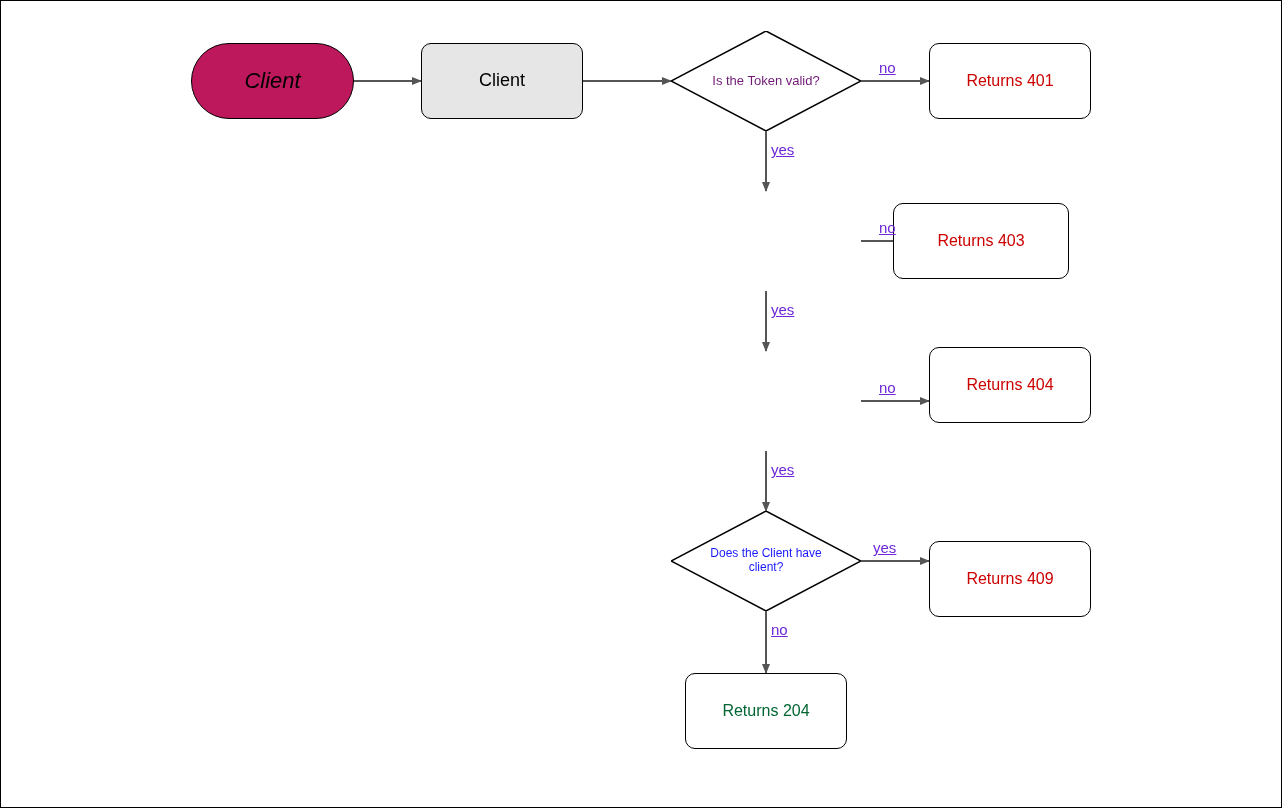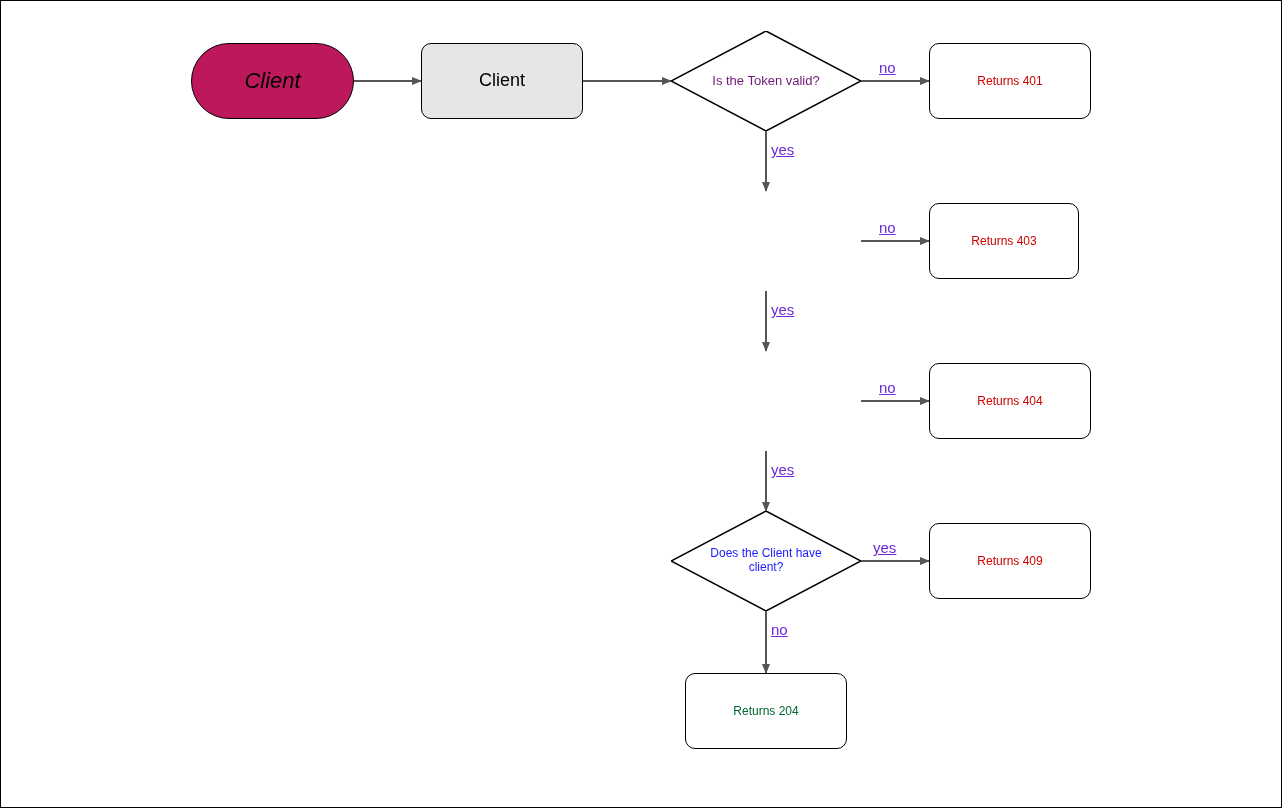--- a/index.html
+++ b/index.html
@@ -44,21 +44,21 @@
     border: 1.5px solid #000;
     border-radius: 10px;
     background: #e6e6e6;
     font-size: 18px;
     color: #000;
   }
   .result {
     border: 1.5px solid #000;
     border-radius: 10px;
     background: #fff;
-    font-size: 12px;
+    font-size: 16px;
   }
   .result.red { color: #cc0000; }
   .result.green { color: #006633; }
   .decision {
     width: 190px;
     height: 100px;
   }
   .decision .diamond {
     position: absolute;
     top: 0; left: 0;
@@ -127,37 +127,37 @@
       <polygon points="95,0 190,50 95,100 0,50" fill="#ffffff" stroke="#000000" stroke-width="1.5"></polygon>
     </svg>
     <div class="label" style="font-size:13px; color:#701a75;">Is the Token valid?</div>
   </div>
 
   <div class="node result red" style="left:928px; top:42px; width:162px; height:76px;">
     <span>Returns 401</span>
   </div>
 
 
-  <div class="node result red" style="left:928px; top:202px; width:150px; height:76px;">
+  <div class="node result red" style="left:892px; top:202px; width:176px; height:76px;">
     <span>Returns 403</span>
   </div>
 
 
-  <div class="node result red" style="left:928px; top:362px; width:162px; height:76px;">
+  <div class="node result red" style="left:928px; top:346px; width:162px; height:76px;">
     <span>Returns 404</span>
   </div>
 
   <div class="node decision" style="left:670px; top:510px;">
     <svg class="diamond" viewBox="0 0 190 100">
       <polygon points="95,0 190,50 95,100 0,50" fill="#ffffff" stroke="#000000" stroke-width="1.5"></polygon>
     </svg>
     <div class="label" style="font-size:12px; color:#1a1aff;">Does the Client have client?</div>
   </div>
 
-  <div class="node result red" style="left:928px; top:522px; width:162px; height:76px;">
+  <div class="node result red" style="left:928px; top:540px; width:162px; height:76px;">
     <span>Returns 409</span>
   </div>
 
   <div class="node result green" style="left:684px; top:672px; width:162px; height:76px;">
     <span>Returns 204</span>
   </div>
 
   <div class="edge-label" style="left:878px; top:58px;">no</div>
   <div class="edge-label" style="left:770px; top:140px;">yes</div>
 

